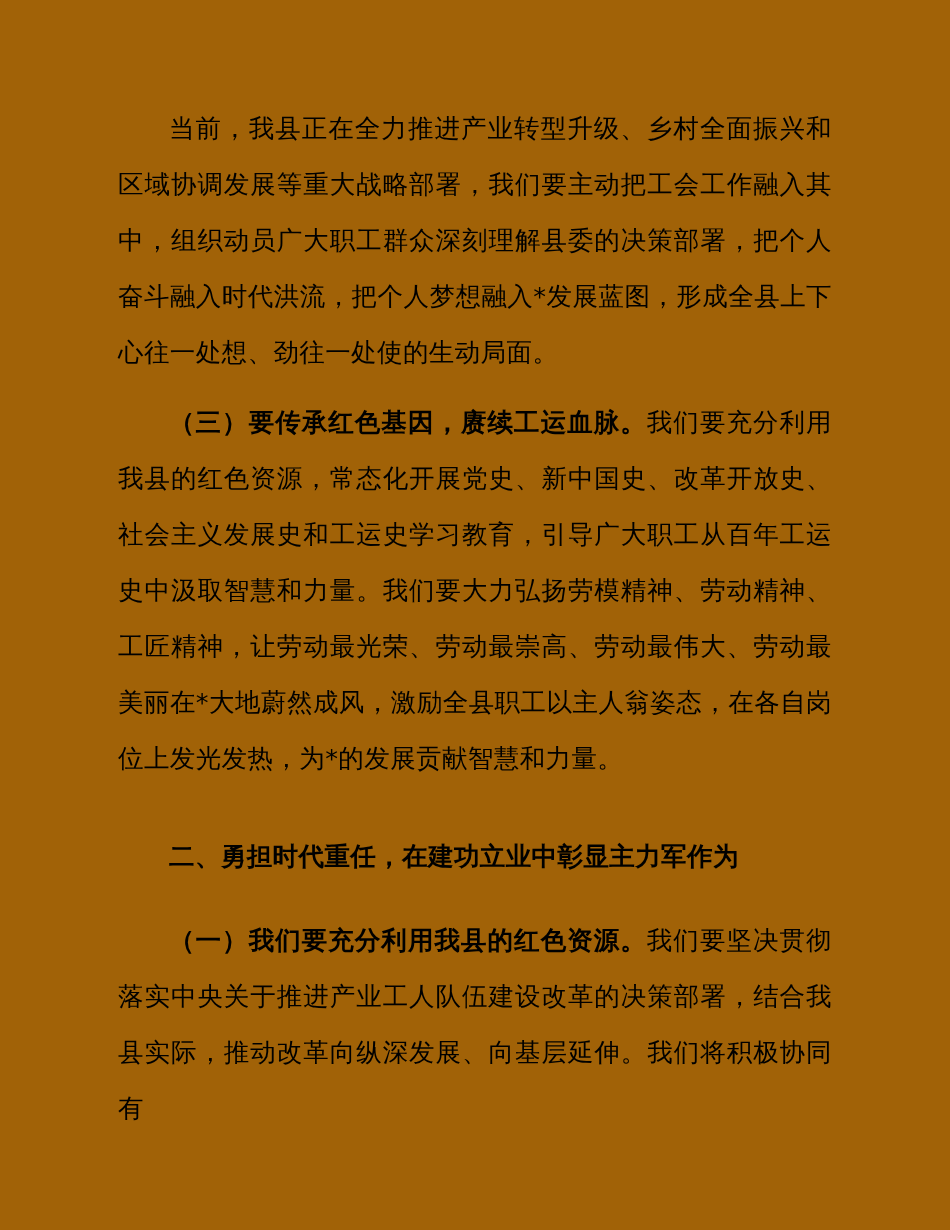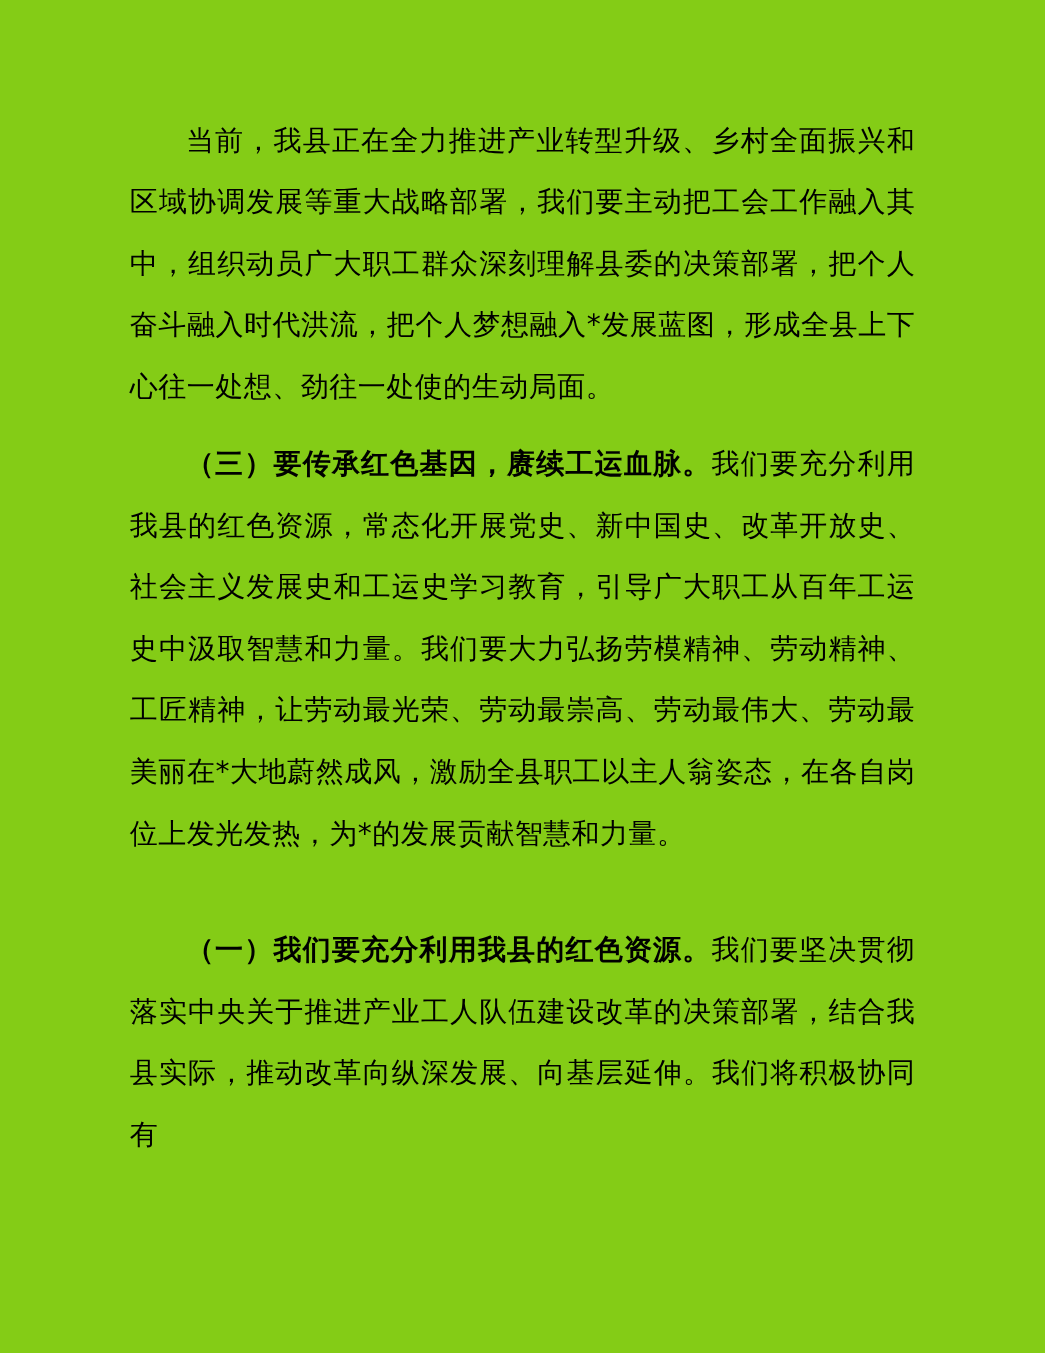--- a/index.html
+++ b/index.html
@@ -7,21 +7,21 @@
     padding: 0;
     background: #ffffff;
   }
   body {
     font-family: "DejaVu Sans", "Liberation Sans", sans-serif;
   }
   .page {
     position: relative;
     width: 950px;
     height: 1230px;
-    background: #84cc16;
+    background: #a16207;
     box-sizing: border-box;
     padding: 100px 118px 92px 118px;
     overflow: hidden;
   }
   .doc-body {
     font-size: 25.5px;
     line-height: 56px;
     color: #000000;
     text-align: justify;
     text-justify: inter-ideograph;
@@ -53,20 +53,23 @@
     <p class="para">
       <span>当前，我县正在全力推进产业转型升级、乡村全面振兴和区域协调发展等重大战略部署，我们要主动把工会工作融入其中，组织动员广大职工群众深刻理解县委的决策部署，把个人奋斗融入时代洪流，把个人梦想融入*发展蓝图，形成全县上下心往一处想、劲往一处使的生动局面。</span>
     </p>
 
     <div class="spacer-sm"></div>
 
     <p class="para"><span class="lead">（三）要传承红色基因，赓续工运血脉。</span><span>我们要充分利用我县的红色资源，常态化开展党史、新中国史、改革开放史、社会主义发展史和工运史学习教育，引导广大职工从百年工运史中汲取智慧和力量。我们要大力弘扬劳模精神、劳动精神、工匠精神，让劳动最光荣、劳动最崇高、劳动最伟大、劳动最美丽在*大地蔚然成风，激励全县职工以主人翁姿态，在各自岗位上发光发热，为*的发展贡献智慧和力量。</span></p>
 
     <div class="spacer-md"></div>
 
+    <p class="heading">
+      <span>二、勇担时代重任，在建功立业中彰显主力军作为</span>
+    </p>
 
     <div class="spacer-sm"></div>
 
 
     <div class="spacer-sm"></div>
 
     <p class="para"><span class="lead">（一）我们要充分利用我县的红色资源。</span><span>我们要坚决贯彻落实中央关于推进产业工人队伍建设改革的决策部署，结合我县实际，推动改革向纵深发展、向基层延伸。我们将积极协同有</span></p>
 
   </div>
 </div>

